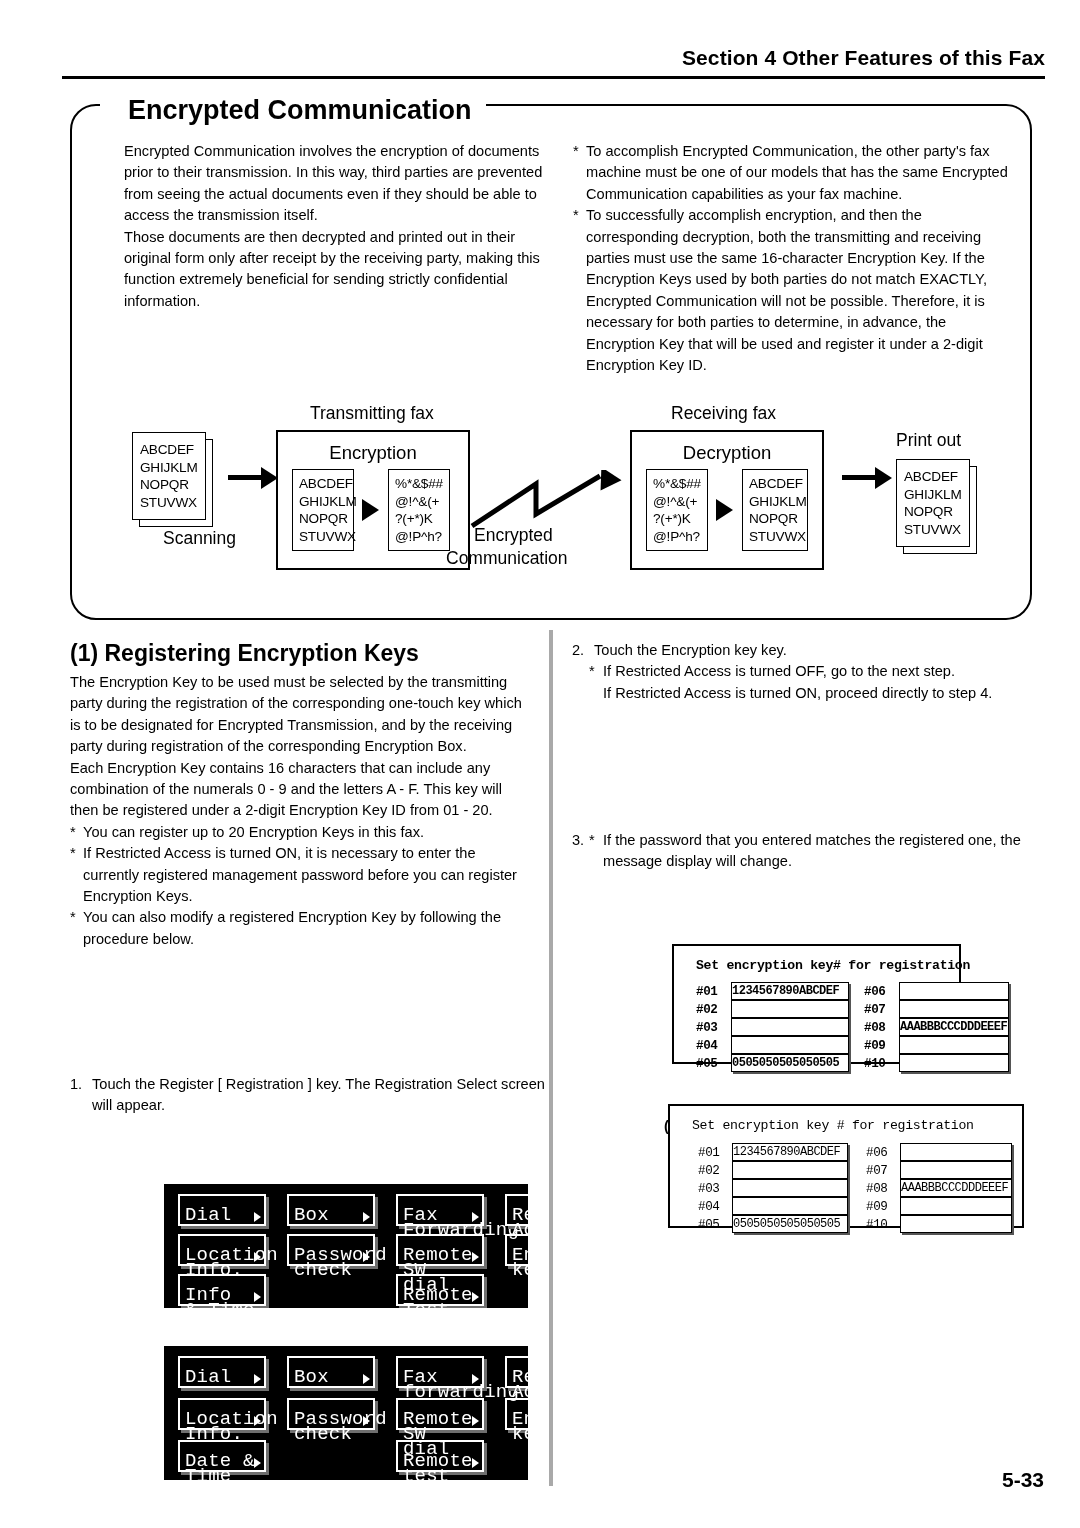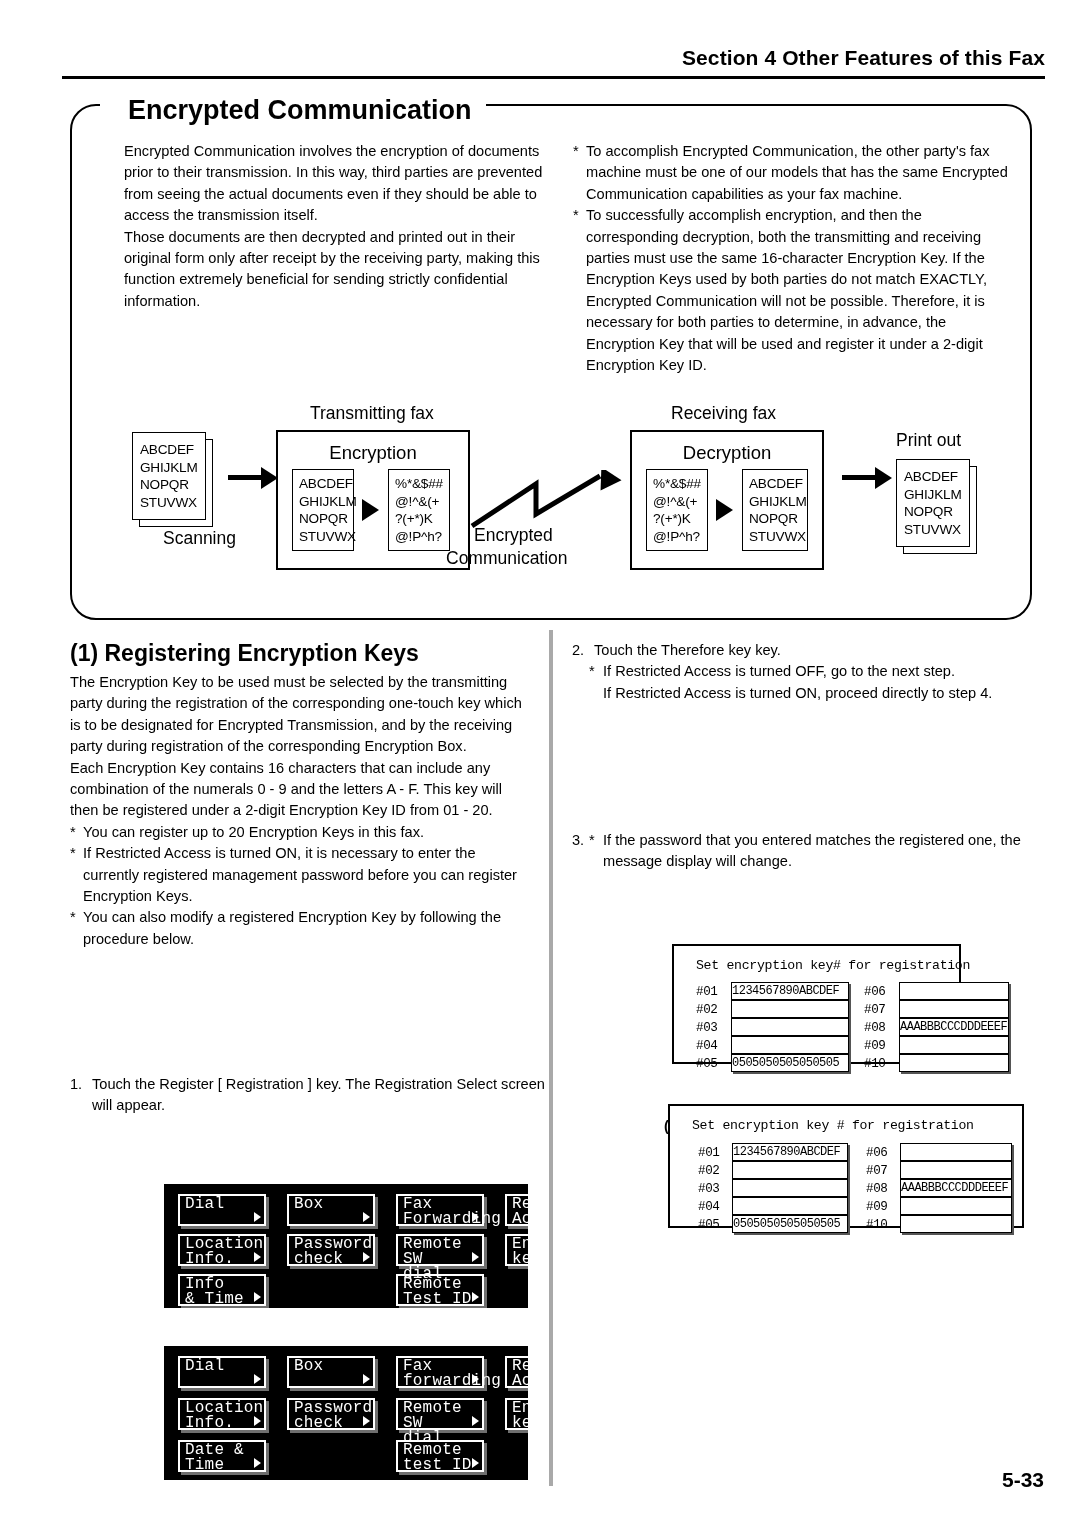--- a/index.html
+++ b/index.html
@@ -105,22 +105,22 @@
 
   
   .lcdpanel{
     position:absolute;background:#000;overflow:hidden;
   }
   .tkey{
     position:absolute;box-sizing:border-box;
     border:2px solid #ffffff;
     box-shadow:3px 3px 0 0 #6f6f6f;
     color:#fff;font-family:"Liberation Mono",monospace;
-    font-size:16px;line-height:15px;
-    padding:1px 0 0 5px;letter-spacing:.2px;
+    font-size:19px;line-height:15px;
+    padding:12px 0 0 5px;letter-spacing:.2px;
     white-space:pre-line;
   }
   .tkey .chev{
     position:absolute;right:3px;bottom:2px;
     width:0;height:0;
     border-top:5px solid transparent;border-bottom:5px solid transparent;
     border-left:7px solid #fff;
   }
 
   
@@ -294,35 +294,35 @@
     <div class="tkey" style="left:232px;top:52px;width:88px;height:32px;"><span>Remote SW</span><br><span>dial</span><span class="chev"></span></div>
     <div class="tkey" style="left:341px;top:52px;width:88px;height:32px;"><span>Encryption</span><br><span>key</span></div>
 
     <div class="tkey" style="left:14px;top:94px;width:88px;height:32px;"><span>Date &amp;</span><br><span>Time</span><span class="chev"></span></div>
     <div class="tkey" style="left:232px;top:94px;width:88px;height:32px;"><span>Remote</span><br><span>test ID</span><span class="chev"></span></div>
   </div>
 
   <div class="bt" style="position:absolute;left:572px;top:640px;width:462px;">
     <div class="numitem">
       <span class="n">2.</span>
-      <span>Touch the  Therefore key  key.</span>
+      <span>Touch the  Encryption key  key.</span>
     </div>
     <div class="sub-star" style="white-space:pre-line;">If Restricted Access is turned OFF, go to the next step.
 If Restricted Access is turned ON, proceed directly to step 4.</div>
   </div>
 
   <div class="bt" style="position:absolute;left:572px;top:830px;width:462px;">
     <div class="numitem">
       <span class="n">3.</span>
     </div>
     <div class="sub-star">If the password that you entered matches the registered one, the message display will change.</div>
   </div>
 
   <div class="unit-cap" style="position:absolute;left:678px;top:922px;">(Inch)</div>
-  <div class="lcdlight" style="left:672px;top:944px;width:289px;height:120px;">
+  <div class="lcdlight" style="left:672px;top:944px;width:289px;height:120px;font-weight:bold;">
     <div class="hdrtxt">Set encryption key# for registration</div>
 
     <div class="kl" style="left:22px;top:39px;">#01</div>
     <div class="kf" style="left:57px;top:36px;width:118px;height:18px;">1234567890ABCDEF</div>
     <div class="kl" style="left:22px;top:57px;">#02</div>
     <div class="kf" style="left:57px;top:54px;width:118px;height:18px;"></div>
     <div class="kl" style="left:22px;top:75px;">#03</div>
     <div class="kf" style="left:57px;top:72px;width:118px;height:18px;"></div>
     <div class="kl" style="left:22px;top:93px;">#04</div>
     <div class="kf" style="left:57px;top:90px;width:118px;height:18px;"></div>

